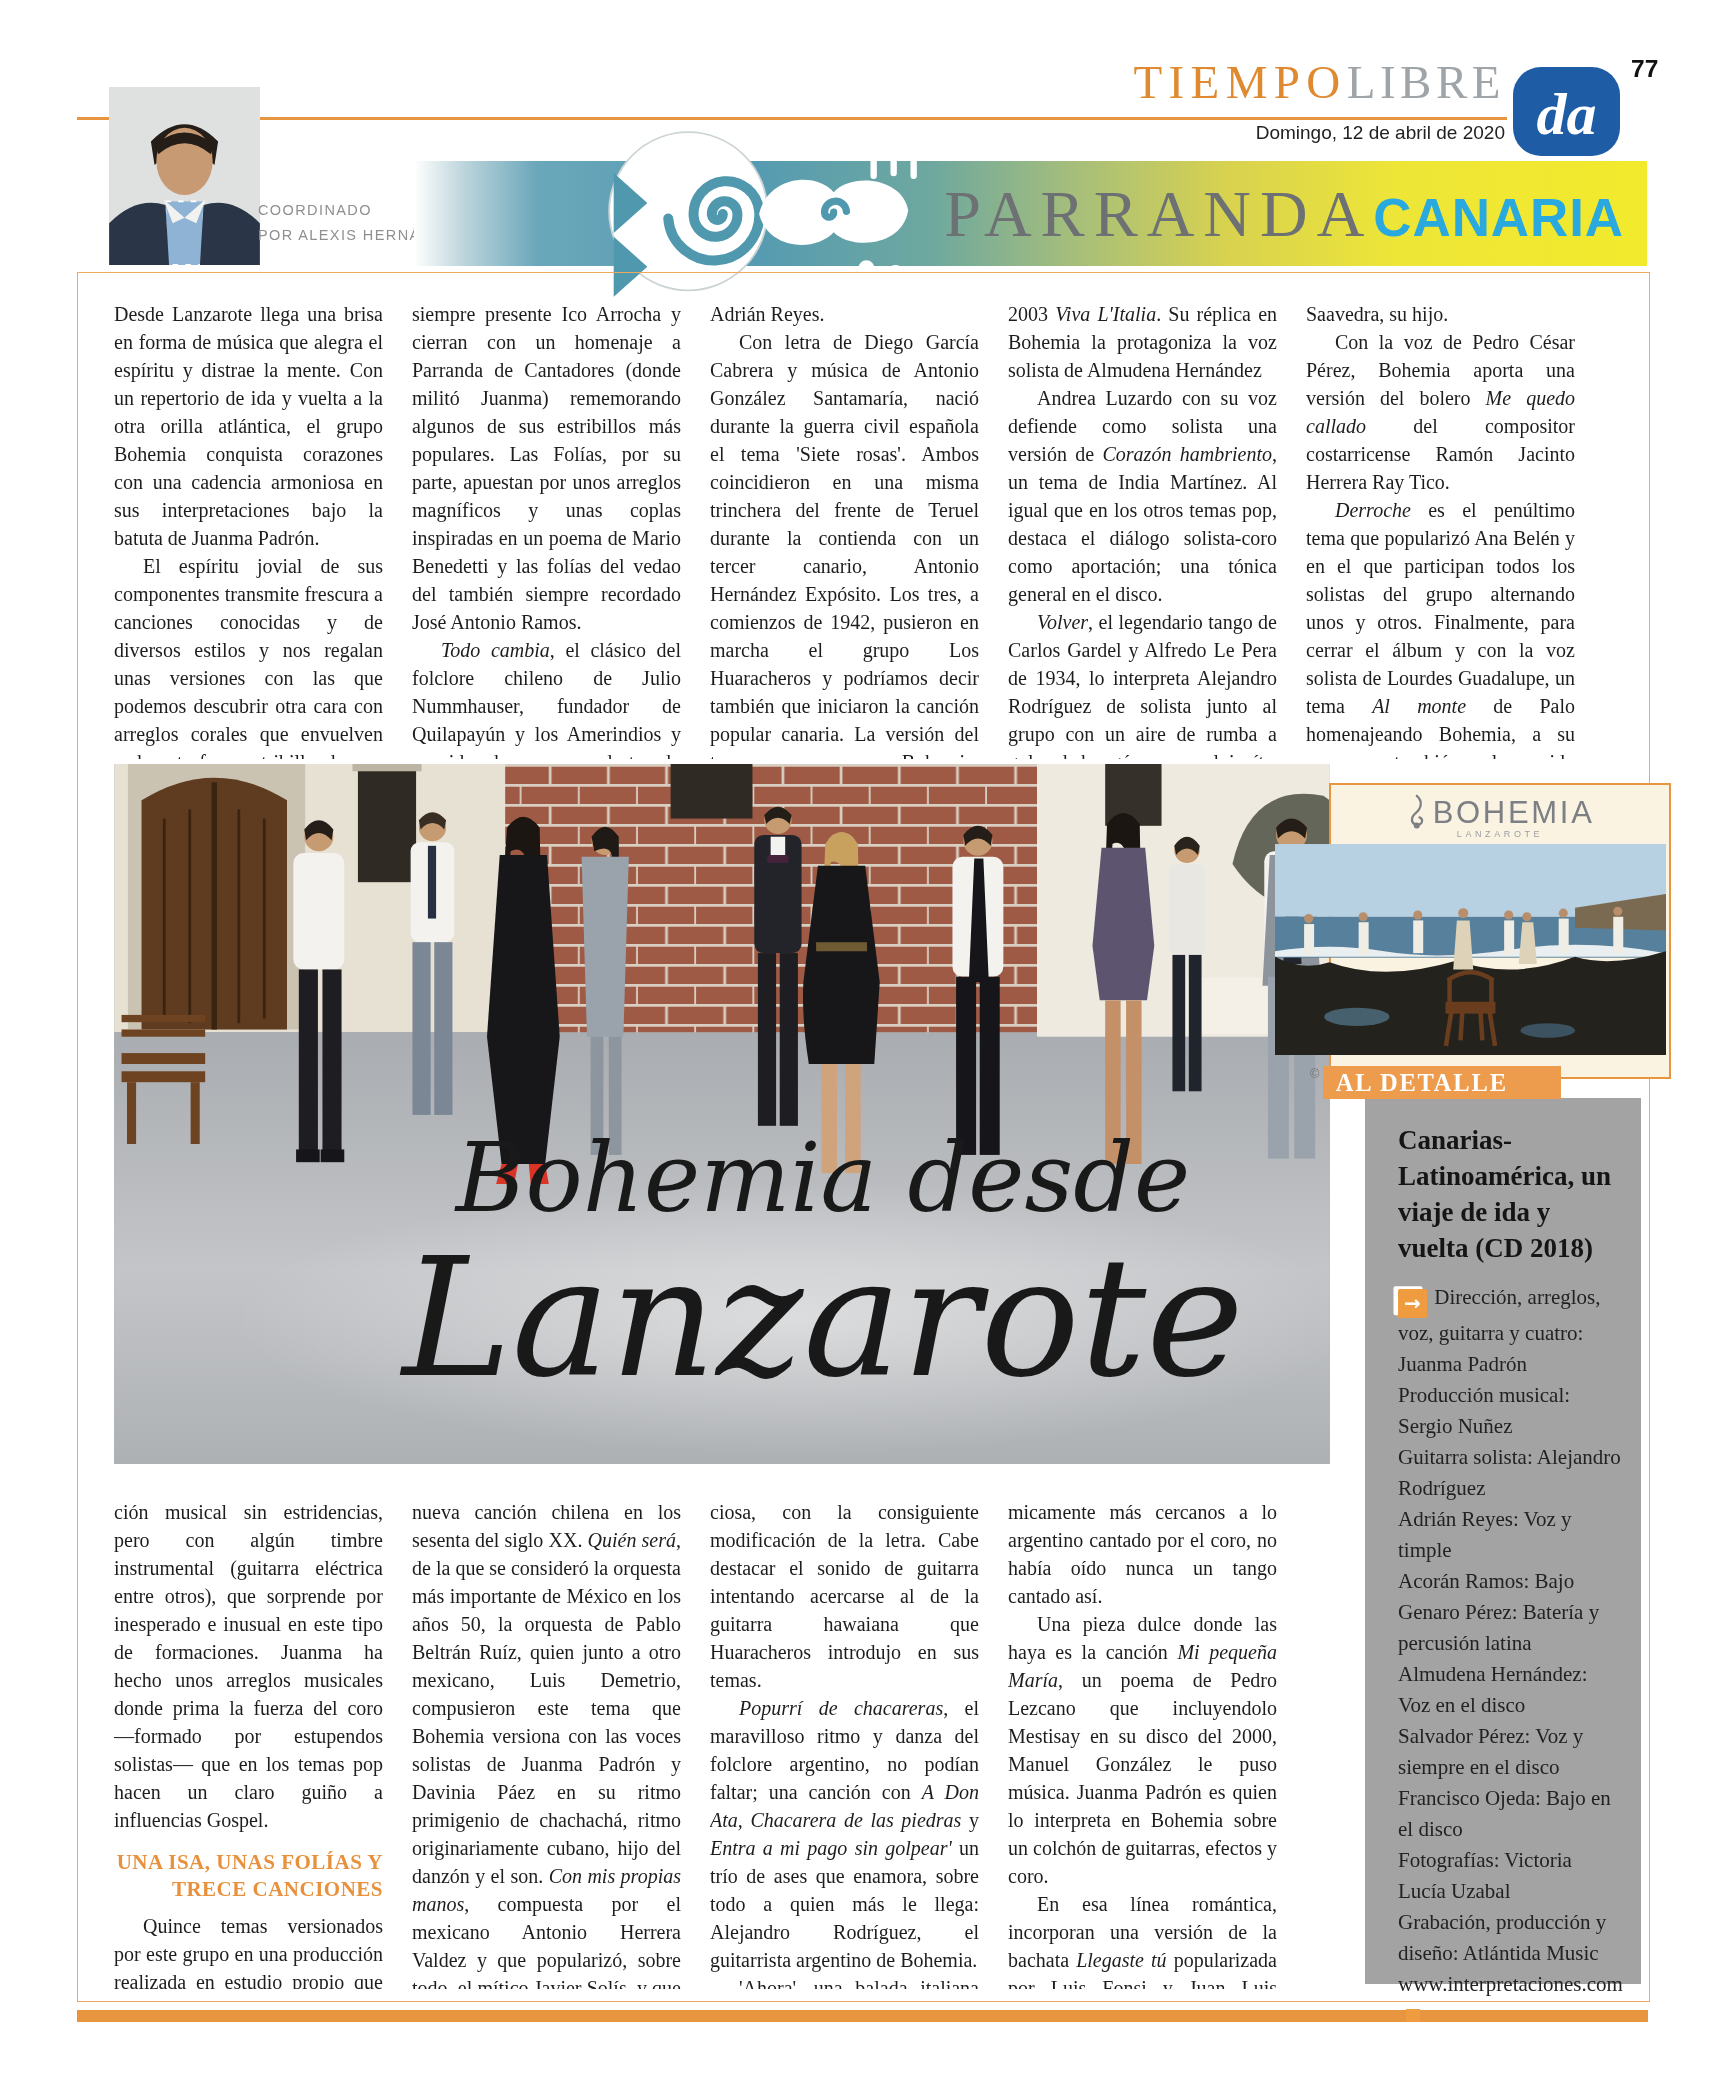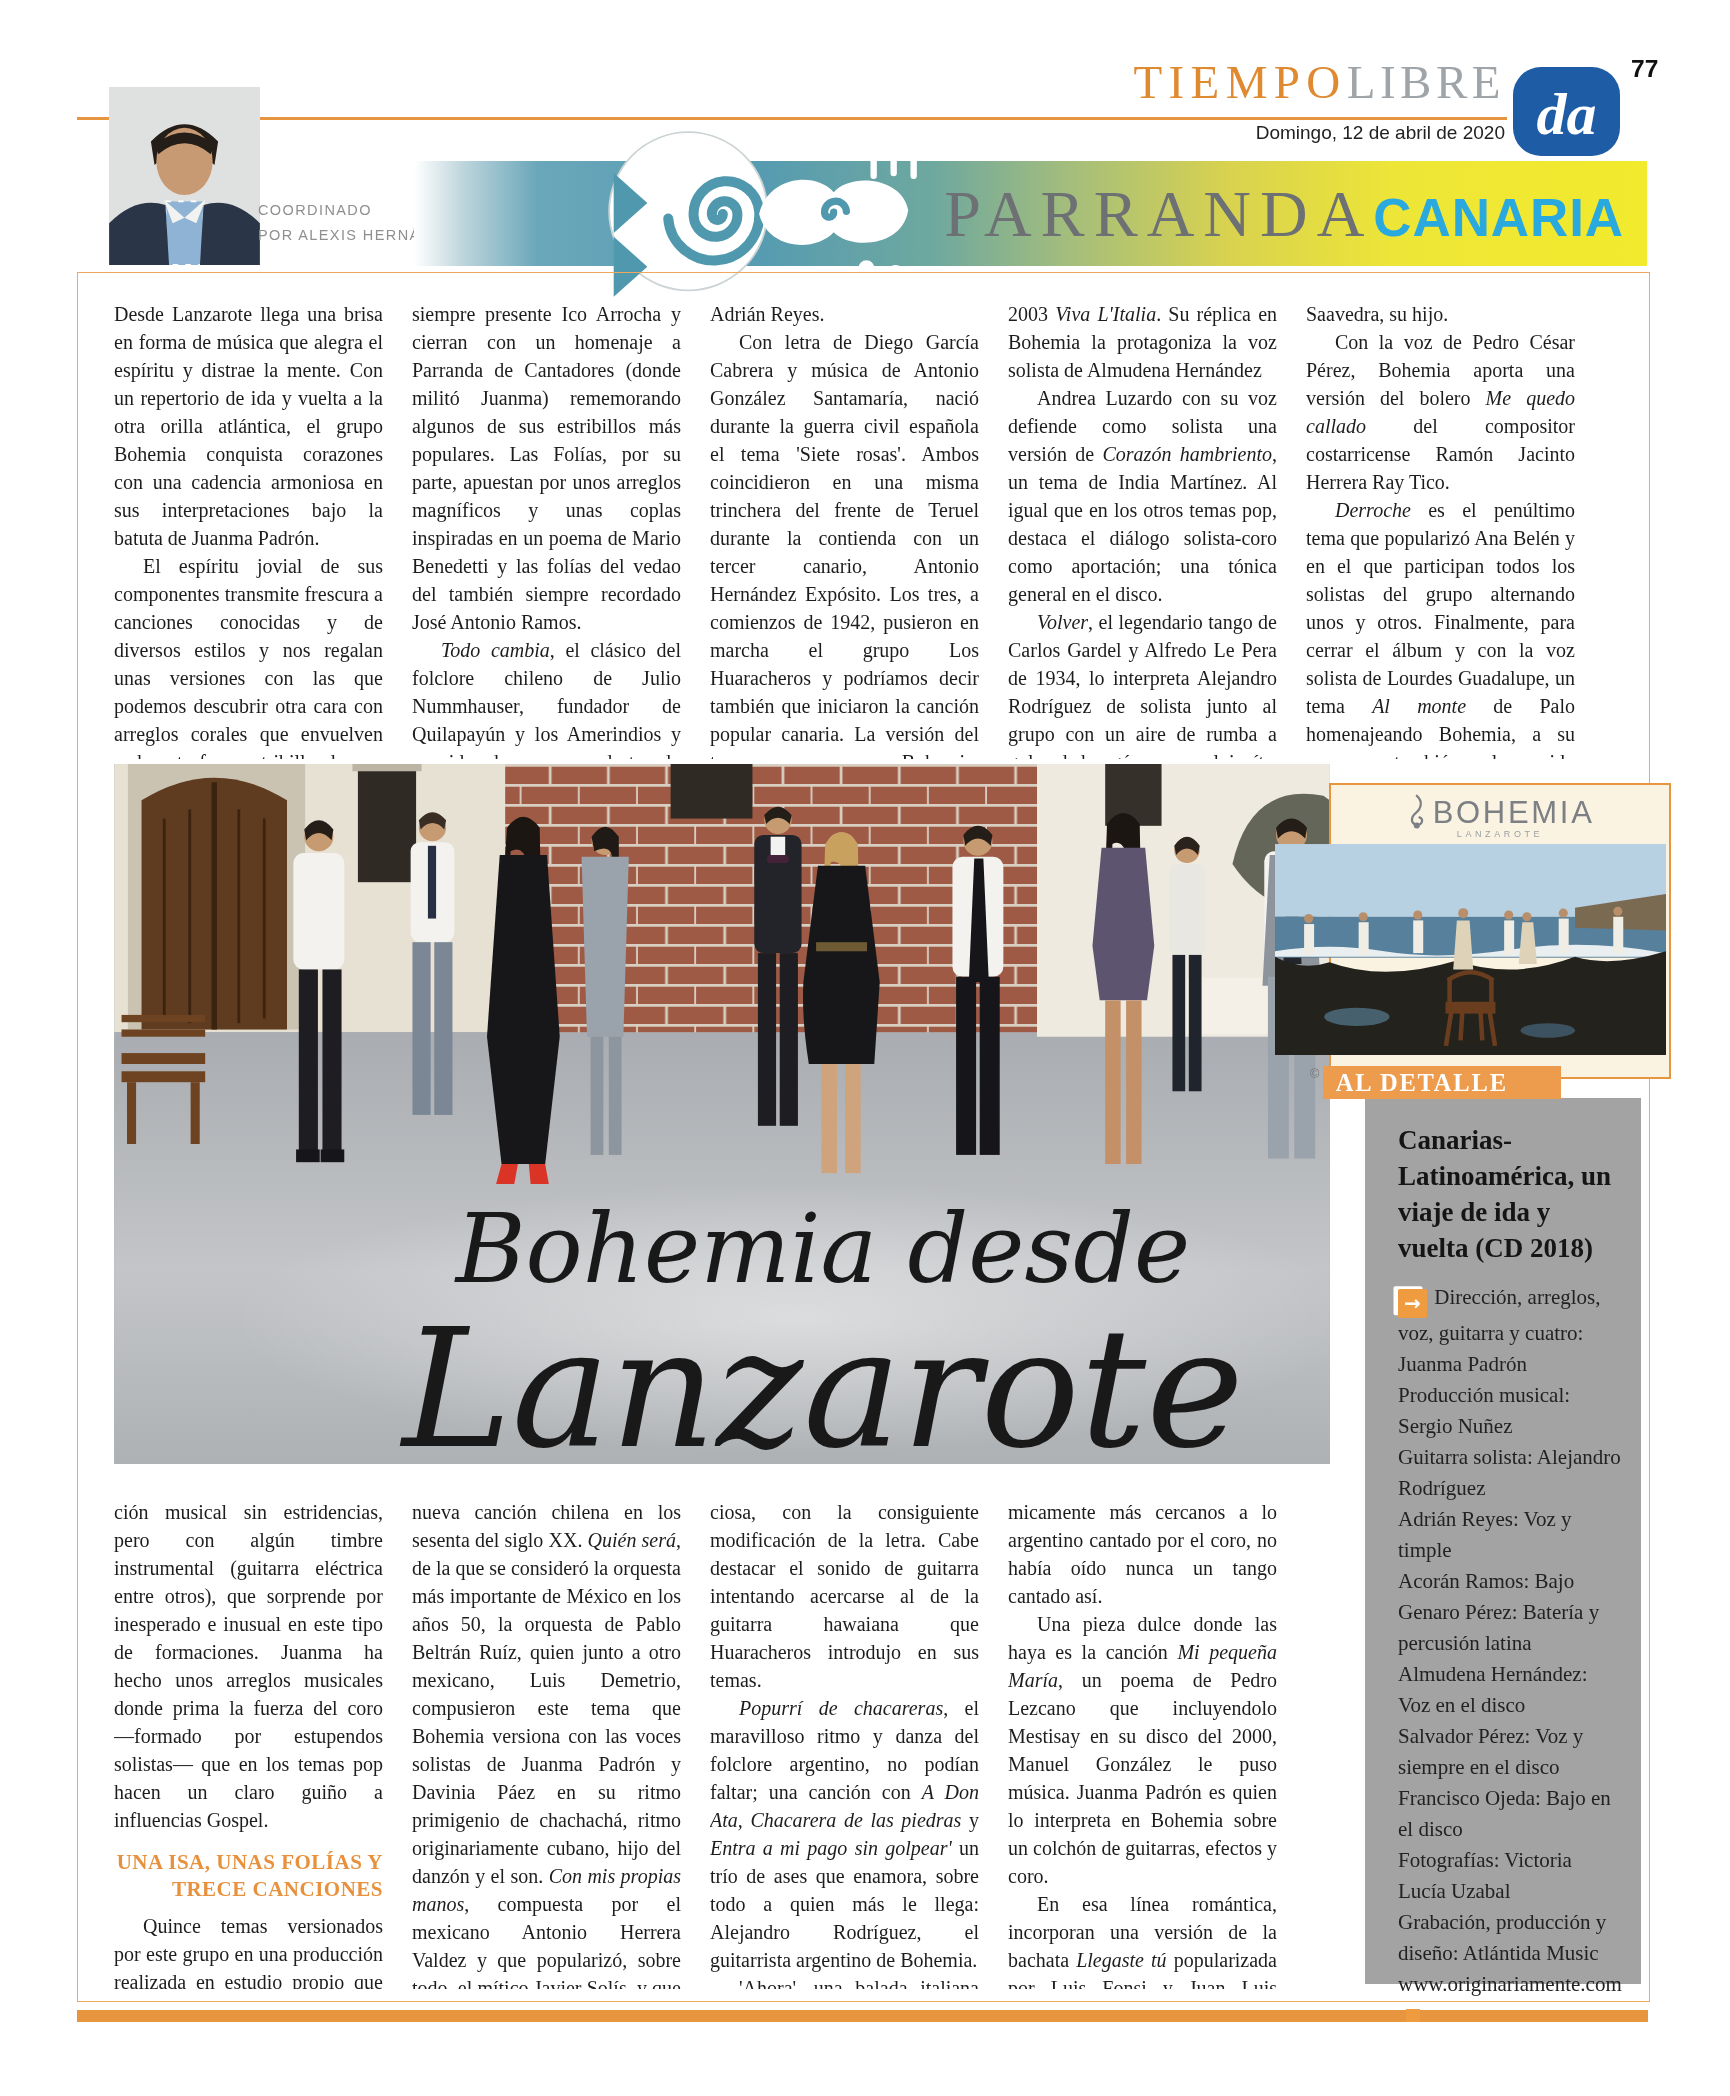--- a/index.html
+++ b/index.html
@@ -38,21 +38,21 @@
   .topcol{top:300px;height:459px;}
   .botcol{top:1498px;height:491px;}
   .c1{left:114px;} .c2{left:412px;} .c3{left:710px;} .c4{left:1008px;} .c5{left:1306px;}
   .col p.para{margin:0;}
   .col p.para + p.para, .col .subhead + p.para{text-indent:29px;}
   .subhead{color:#e8913d;font-weight:bold;font-size:21px;line-height:27px;text-align:right;
            margin:14.5px 0 9px 0;letter-spacing:0.5px;}
 
   
   .band-photo{left:114px;top:764px;width:1216px;height:700px;overflow:hidden;background:#b4b7ba;z-index:1;}
-  .headline{left:264px;top:1198px;width:1118px;text-align:center;z-index:2;color:#191919;
+  .headline{left:264px;top:1127px;width:1118px;text-align:center;z-index:2;color:#191919;
             font-style:italic;font-family:"DejaVu Serif",serif;}
   .hl1{font-size:95px;line-height:102px;}
   .hl2{font-size:165px;line-height:171px;margin-top:3.6px;}
   .hl-glow{left:227px;top:1182px;width:1136px;height:273px;z-index:1;
            background:radial-gradient(ellipse at center,rgba(255,255,255,.45),rgba(255,255,255,0) 70%);}
 
   
   .album-box{left:1329px;top:783px;width:342px;height:296px;background:#fbf3e2;border:2.7px solid #e8953f;
              box-sizing:border-box;z-index:3;}
   .album-logo{position:absolute;left:0;top:9px;width:100%;text-align:center;color:#7c8084;}
@@ -361,21 +361,21 @@
         <div class="credit-line"><span>Producción musical: Sergio Nuñez</span></div>
         <div class="credit-line"><span>Guitarra solista: Alejandro Rodríguez</span></div>
         <div class="credit-line"><span>Adrián Reyes: Voz y timple</span></div>
         <div class="credit-line"><span>Acorán Ramos: Bajo</span></div>
         <div class="credit-line"><span>Genaro Pérez: Batería y percusión latina</span></div>
         <div class="credit-line"><span>Almudena Hernández: Voz en el disco</span></div>
         <div class="credit-line"><span>Salvador Pérez: Voz y siempre en el disco</span></div>
         <div class="credit-line"><span>Francisco Ojeda: Bajo en el disco</span></div>
         <div class="credit-line"><span>Fotografías: Victoria Lucía Uzabal</span></div>
         <div class="credit-line"><span>Grabación, producción y diseño: Atlántida Music</span></div>
-        <div class="credit-line"><span>www.originariamente.com</span><span class="end-mark"></span></div>
+        <div class="credit-line"><span>www.interpretaciones.com</span><span class="end-mark"></span></div>
       </div>
   </div>
 
   <div class="abs col botcol c1">
       <p class="para"><span>ción musical sin estridencias, pero con algún timbre instrumental (guitarra eléctrica entre otros), que sorprende por inesperado e inusual en este tipo de formaciones. Juanma ha hecho unos arreglos musicales donde prima la fuerza del coro —formado por estupendos solistas— que en los temas pop hacen un claro guiño a influencias Gospel.</span></p>
       <div class="subhead"><span>UNA ISA, UNAS FOLÍAS Y TRECE CANCIONES</span></div>
       <p class="para"><span>Quince temas versionados por este grupo en una producción realizada en estudio propio que comienzan con una Isa y una copla que cantaba el gran y</span></p>
     </div>
   <div class="abs col botcol c2">
       <p class="para"><span>nueva canción chilena en los sesenta del siglo XX. </span><i>Quién será</i><span>, de la que se consideró la orquesta más importante de México en los años 50, la orquesta de Pablo Beltrán Ruíz, quien junto a otro mexicano, Luis Demetrio, compusieron este tema que Bohemia versiona con las voces solistas de Juanma Padrón y Davinia Páez en su ritmo primigenio de chachachá, ritmo originariamente cubano, hijo del danzón y el son. </span><i>Con mis propias manos</i><span>, compuesta por el mexicano Antonio Herrera Valdez y que popularizó, sobre todo, el mítico Javier Solís, y que interpreta como voz solista</span></p>

